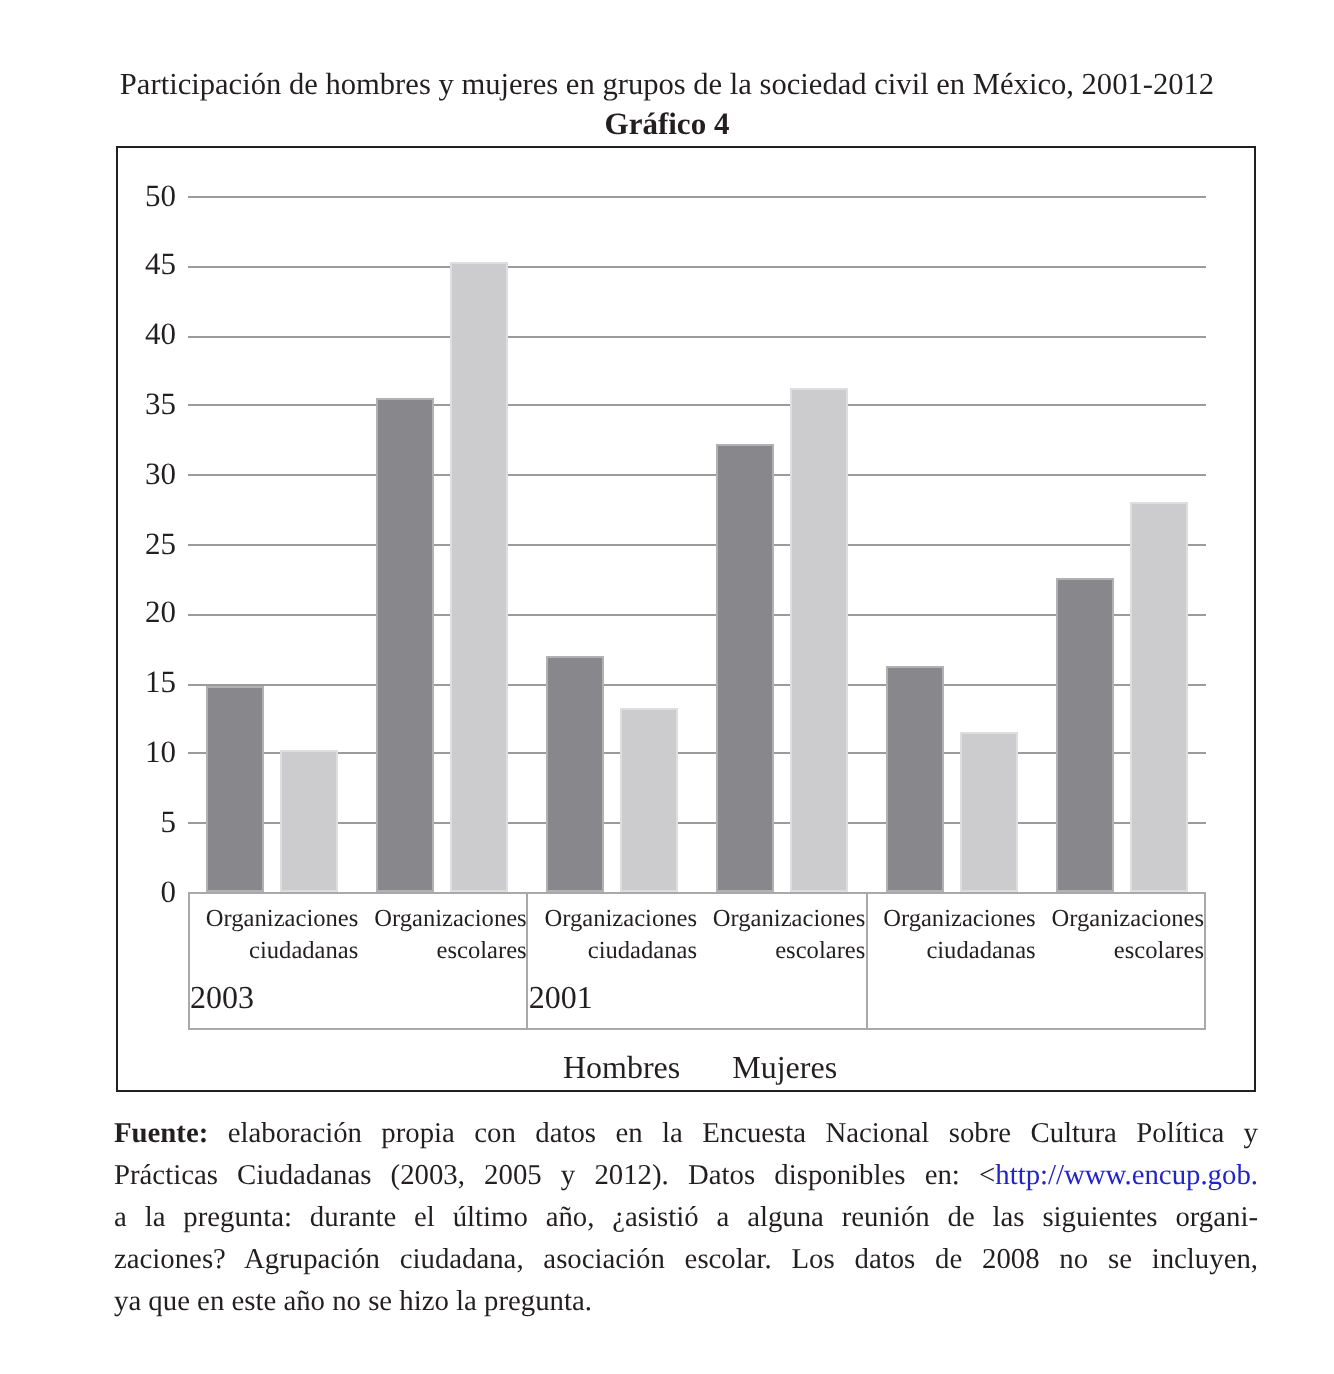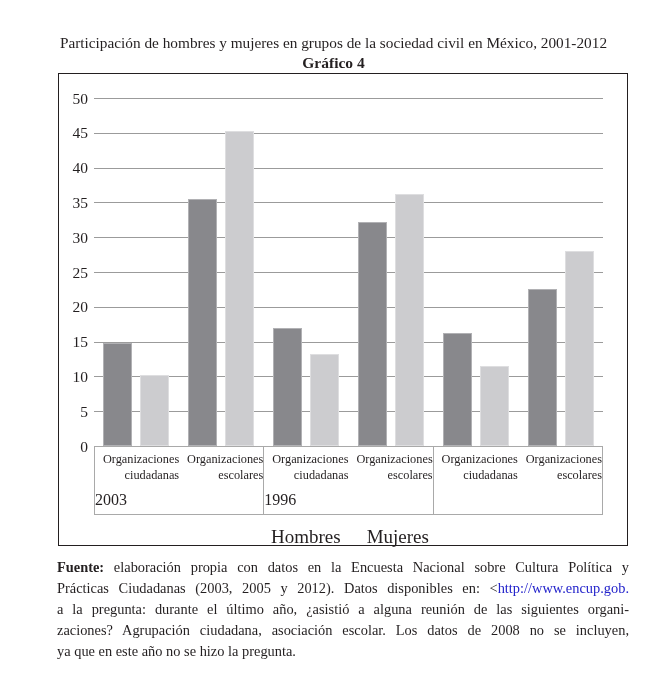--- a/index.html
+++ b/index.html
@@ -45,21 +45,21 @@
   }
   .axis-group { flex:1; display:flex; flex-direction:column; border-right:1px solid var(--c-axisbox,#a9a9a9); }
   .axis-group:last-child { border-right:none; }
   .cat-row { display:flex; flex:1; padding-top:4px; }
   .cat-cell { flex:1; text-align:right; font-size:12.3px; line-height:16px; }
   .year-row { font-size:16px; line-height:20px; padding-bottom:4px; }
   .legend {
     position:absolute; left:0; top:452px; width:100%;
     display:flex; justify-content:center; align-items:center; gap:12px;
   }
-  .legend-item { display:flex; align-items:center; gap:3px; font-size:19px; }
+  .legend-item { display:flex; align-items:center; gap:3px; font-size:16px; }
   .legend-swatch { width:11px; height:11px; display:inline-block; }
   .footer {
     position:absolute; left:57px; top:557px; width:572px;
     font-size:14.4px; line-height:21px;
   }
   .footer-line { text-align:justify; }
   .footer-line.justify-full { text-align-last:justify; }
   .seg-bold { font-weight:bold; }
   .seg-link { color:var(--c-link,#2323cb); }
 </style>
@@ -140,21 +140,21 @@
           <div class="cat-row">
             <div class="cat-cell">
               <div>Organizaciones</div>
               <div>ciudadanas</div>
             </div>
             <div class="cat-cell">
               <div>Organizaciones</div>
               <div>escolares</div>
             </div>
           </div>
-          <div class="year-row">1996</div>
+          <div class="year-row">2001</div>
         </div>
         <div class="axis-group">
           <div class="cat-row">
             <div class="cat-cell">
               <div>Organizaciones</div>
               <div>ciudadanas</div>
             </div>
             <div class="cat-cell">
               <div>Organizaciones</div>
               <div>escolares</div>

